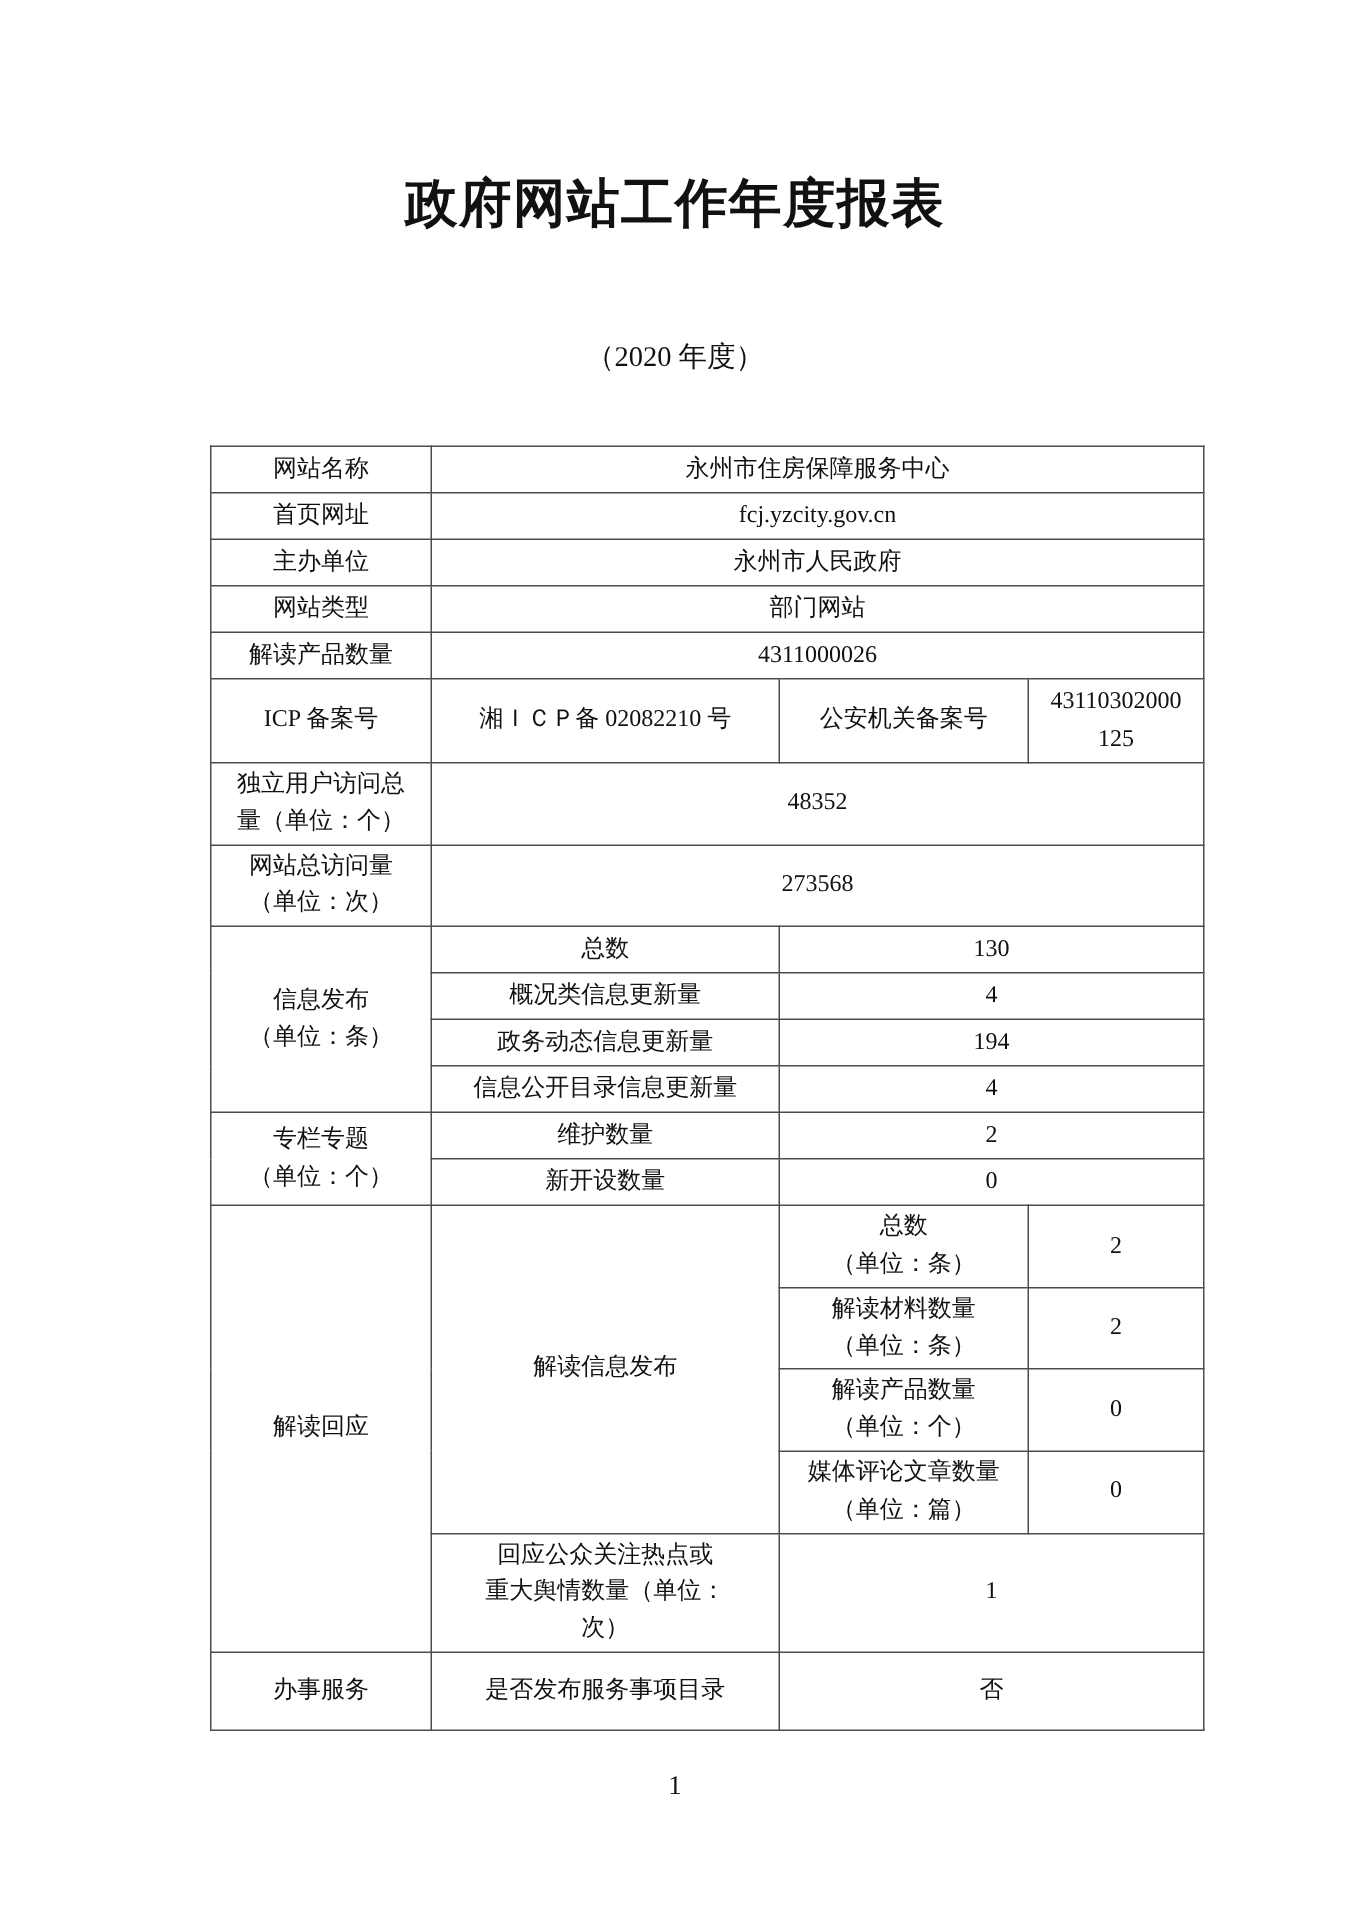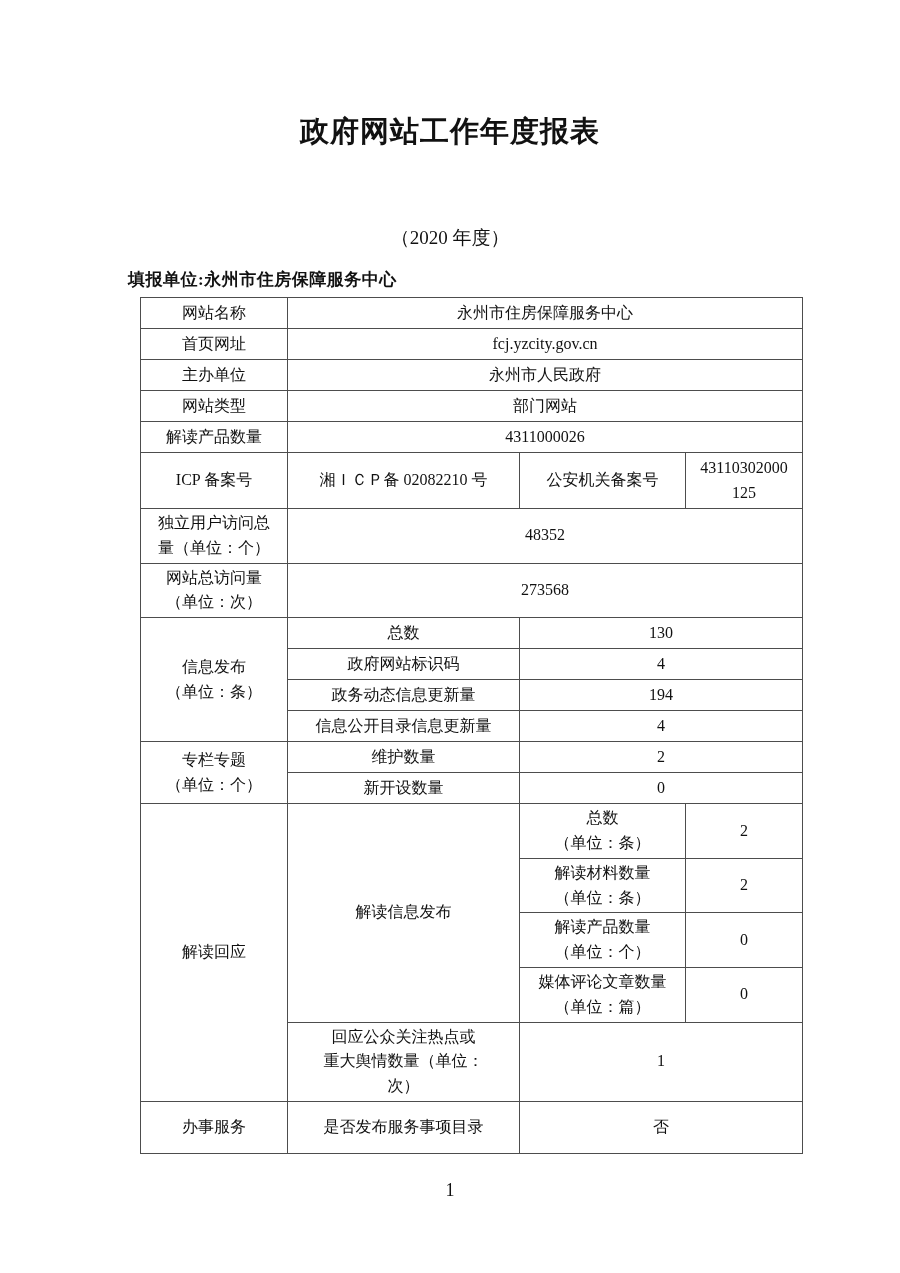--- a/index.html
+++ b/index.html
@@ -15,21 +15,21 @@
     height: 1273px;
     background: #ffffff;
     overflow: hidden;
   }
   .doc-title {
     position: absolute;
     top: 112px;
     left: 0;
     width: 900px;
     text-align: center;
-    font-size: 29px;
+    font-size: 35px;
     font-weight: bold;
     letter-spacing: 1px;
     font-family: "Liberation Sans", "DejaVu Sans", sans-serif;
   }
   .doc-subtitle {
     position: absolute;
     top: 190px;
     left: 0;
     width: 900px;
     text-align: center;
@@ -74,21 +74,20 @@
     font-size: 18px;
   }
 </style>
 </head>
 <body>
 
 <div class="page">
 
   <div class="doc-title">政府网站工作年度报表</div>
   <div class="doc-subtitle">（2020 年度）</div>
-  <div class="filing-unit">填报单位:永州市住房保障服务中心</div>
 
   <table class="report">
     <colgroup>
       <col style="width:147px">
       <col style="width:232px">
       <col style="width:166px">
       <col style="width:117px">
     </colgroup>
 
     <tbody>
@@ -137,21 +136,21 @@
       <td colspan="3">273568</td>
     </tr>
 
     <tr style="height:31px">
       <td rowspan="4">信息发布
 （单位：条）</td>
       <td>总数</td>
       <td colspan="2">130</td>
     </tr>
     <tr style="height:31px">
-      <td>政府网站标识码</td>
+      <td>概况类信息更新量</td>
       <td colspan="2">4</td>
     </tr>
     <tr style="height:31px">
       <td>政务动态信息更新量</td>
       <td colspan="2">194</td>
     </tr>
     <tr style="height:31px">
       <td>信息公开目录信息更新量</td>
       <td colspan="2">4</td>
     </tr>

